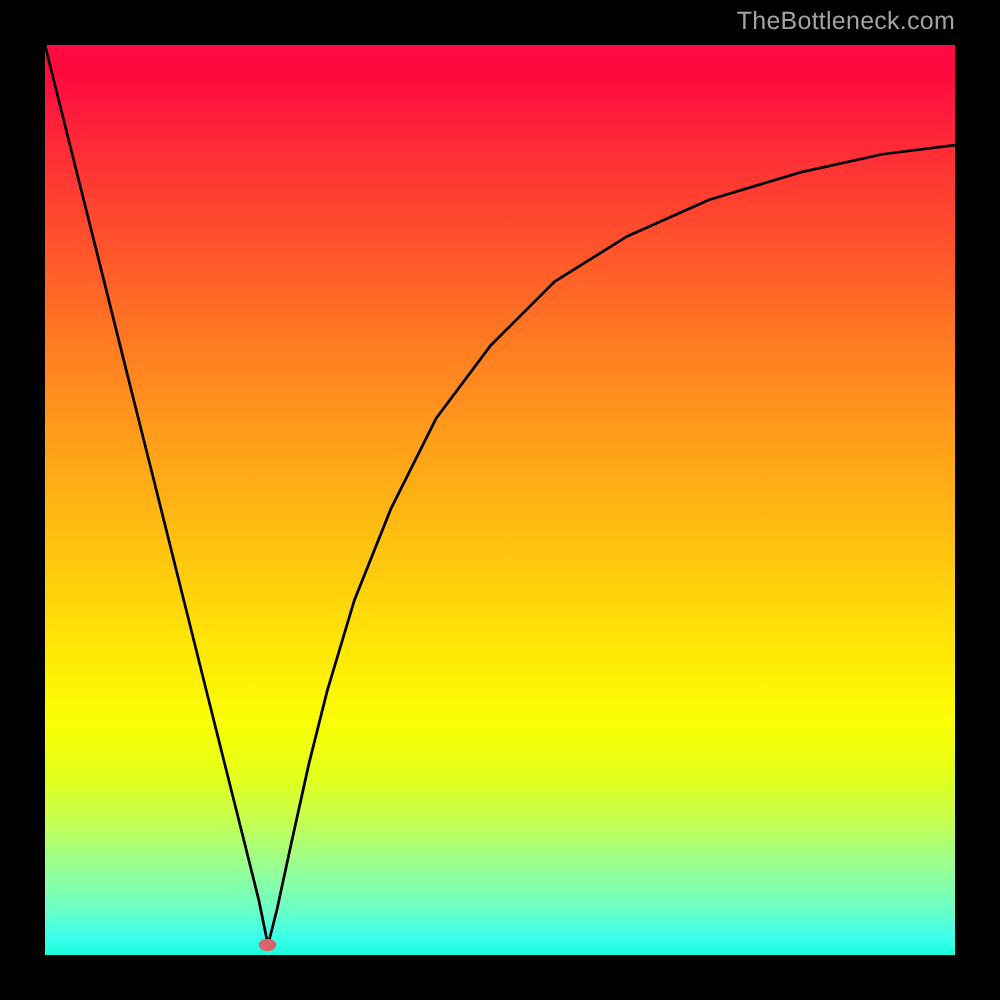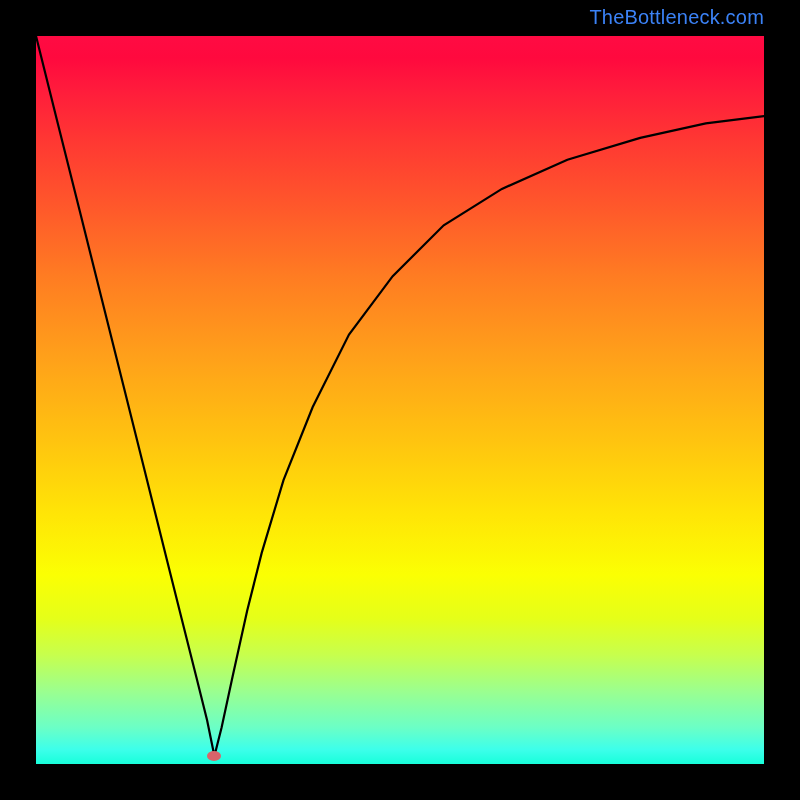--- a/index.html
+++ b/index.html
@@ -58,21 +58,21 @@
     width: 14px;
     height: 10px;
     background: #d9646a;
     border-radius: 50%;
     transform: translate(-50%, -50%);
   }
   .attribution-link {
     position: absolute;
     top: 6px;
     right: 36px;
-    color: #3b82f6;
+    color: #a3a3a3;
     font-size: 20px;
     font-weight: 500;
     text-decoration: none;
     letter-spacing: 0.2px;
   }
 </style>
 </head>
 <body>
 
 <a class="attribution-link">TheBottleneck.com</a>

